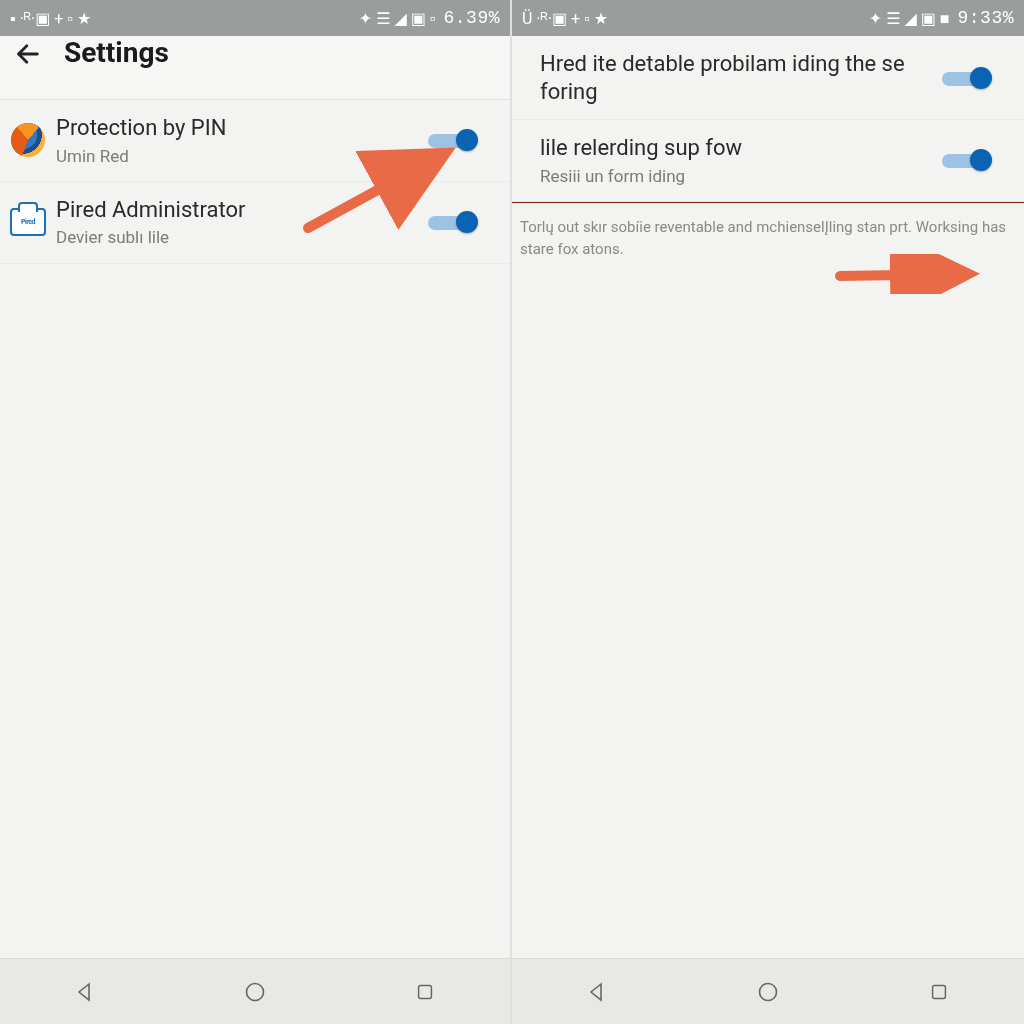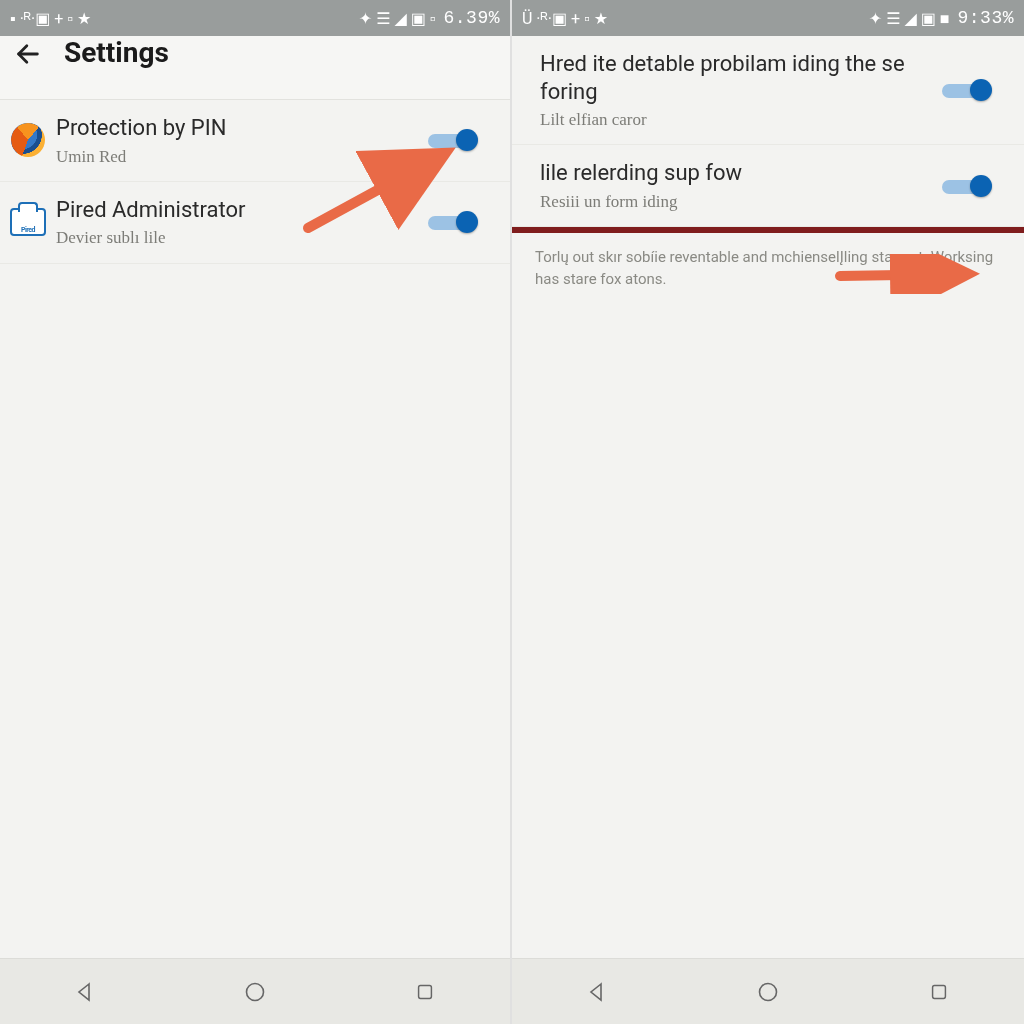--- a/index.html
+++ b/index.html
@@ -19,45 +19,45 @@
   .appbar .back { width: 36px; height: 36px; display: flex; align-items: center; justify-content: center; color: #222; }
   .appbar .title { font-size: 28px; font-weight: 700; color: #1b1b1b; }
 
   
   .content { flex: 1; background: #f3f3f1; overflow: hidden; }
   .item { background: #f3f3f1; display: flex; align-items: center; padding: 14px 16px 14px 0; border-bottom: 1px solid #e9e9e5; position: relative; }
   .item .left-icon { width: 56px; display: flex; align-items: center; justify-content: center; flex-shrink: 0; }
   .item.noicon { padding-left: 28px; }
   .item .txt { flex: 1; min-width: 0; }
   .item .title-line { font-size: 22px; color: #2a2a2a; line-height: 1.25; font-weight: 400; }
-  .item .sub-line { font-size: 17px; color: #7c7c77; margin-top: 4px; line-height: 1.25; font-weight: 400; font-family: Liberation Serif, serif; }
+  .item .sub-line { font-size: 17px; color: #7c7c77; margin-top: 4px; line-height: 1.25; font-weight: 400; }
   .item .ctrl { width: 70px; display: flex; align-items: center; justify-content: flex-end; padding-right: 18px; flex-shrink: 0; }
 
   
   .toggle { width: 48px; height: 22px; position: relative; }
   .toggle .track { position: absolute; left: 0; top: 5px; width: 40px; height: 14px; border-radius: 10px; background: #9cc2e4; }
   .toggle .thumb { position: absolute; right: -2px; top: 0; width: 22px; height: 22px; border-radius: 50%; background: #0b63b3; box-shadow: 0 1px 2px rgba(0,0,0,.3); }
 
   
-  .note { padding: 14px 23px; font-size: 15px; color: #8a8a84; line-height: 1.45; border-top: 6px solid #7f1d1d; }
+  .note { padding: 14px 8px; font-size: 15px; color: #8a8a84; line-height: 1.45; border-top: 1px solid #7f1d1d; }
 
   
   .navbar { height: 66px; background: #e8e8e4; display: flex; align-items: center; justify-content: space-around; border-top: 1px solid #dcdcd8; }
   .navbtn { width: 40px; height: 40px; display:flex; align-items:center; justify-content:center; color:#555; }
 
   
   .arrow { position: absolute; pointer-events: none; }
   .arrow svg { display: block; }
 
   
   .ffx { width: 34px; height: 34px; border-radius: 50%; background: radial-gradient(circle at 35% 35%, #3478c7 0 45%, #1a4e8f 46% 60%, transparent 61%), #fbb034; position: relative; overflow: hidden; }
   .ffx::after { content:""; position:absolute; inset:0; border-radius:50%; background: conic-gradient(from 200deg, #e55b13 0 120deg, #f7931e 120deg 200deg, transparent 200deg 360deg); mix-blend-mode: normal; }
 
   
-  .devadm { width: 36px; height: 28px; border: 2.5px solid #1d6fb7; border-radius: 4px; background: #fff; position: relative; display:flex; align-items:flex-end; justify-content:center; }
+  .devadm { width: 36px; height: 28px; border: 2.5px solid #1d6fb7; border-radius: 4px; background: #fff; position: relative; display:flex; align-items:center; justify-content:center; }
   .devadm::before { content:""; position:absolute; top:-8px; left:50%; transform:translateX(-50%); width:16px; height:8px; border:2.5px solid #1d6fb7; border-bottom:none; border-radius: 4px 4px 0 0; background:#fff; }
   .devadm span { font-size:7px; font-weight:700; color:#1d6fb7; letter-spacing:-.5px; }
 </style>
 </head>
 <body>
 
 <div class="wrap">
 
   <div class="phone">
     <div class="status">
@@ -155,21 +155,20 @@
         <span class="ico">✦  ☰  ◢  ▣ ■</span>
         <span class="batt">9:33%</span>
       </div>
     </div>
 
 
     <div class="content">
       <div class="item noicon">
         <div class="txt">
           <div class="title-line">Hred ite detable probilam iding the se foring</div>
-          <div class="sub-line">Lilt elfian caror</div>
         </div>
         <div class="ctrl">
           <div class="toggle">
               <div class="track"></div>
               <div class="thumb"></div>
             </div>
         </div>
       </div>
 
       <div class="item noicon">

